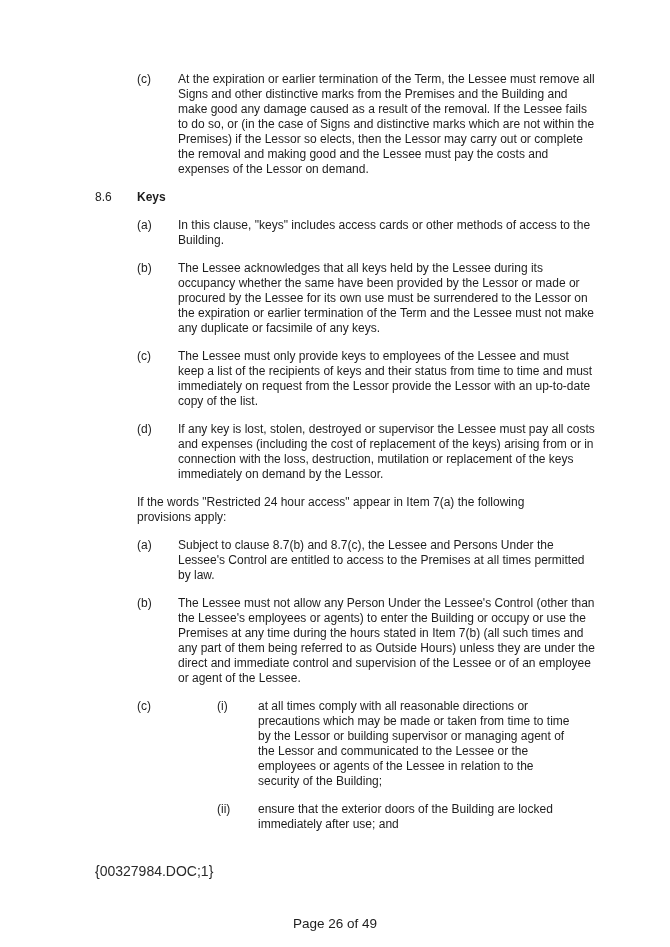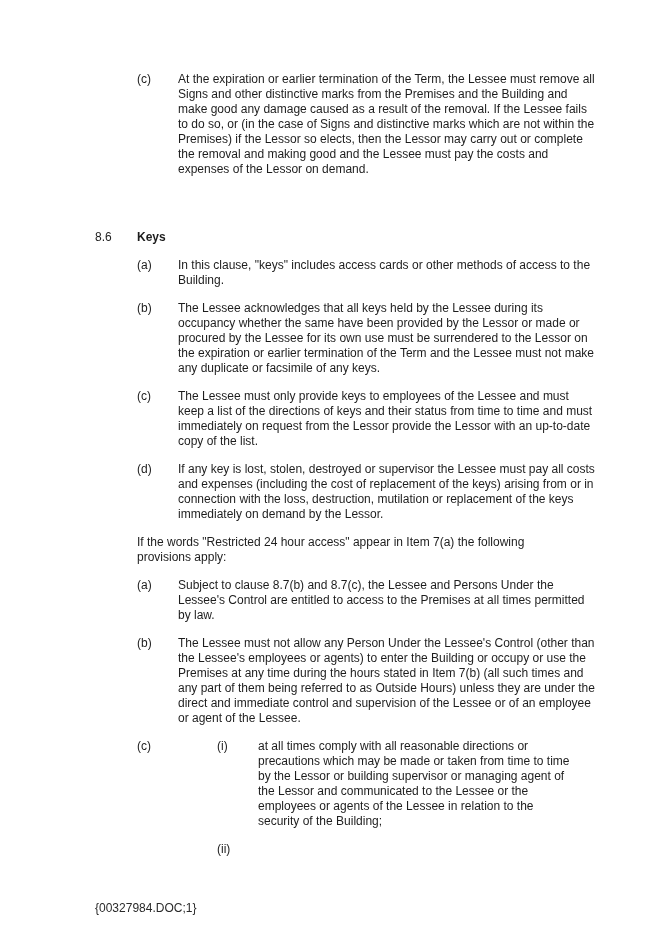--- a/index.html
+++ b/index.html
@@ -3,28 +3,28 @@
 <meta charset="utf-8">
 <style>
   html,body{margin:0;padding:0;background:#ffffff;}
   .page{
     position:relative;width:670px;height:947px;background:#ffffff;
     color:#1d1d1d;font-family:"Liberation Sans",sans-serif;
     font-size:12px;line-height:15px;overflow:hidden;
   }
   .content{position:absolute;top:72px;left:0;right:0;}
   .heading{margin:0 0 13px 95px;}
-  .heading .num{display:inline-block;width:42px;font-weight:400;margin-top:40px;}
+  .heading .num{display:inline-block;width:42px;font-weight:400;}
   .heading .title{font-weight:700;}
   .item{position:relative;margin:0 0 13px 137px;padding-left:41px;width:418px;}
   .item > .label{position:absolute;left:0;top:0;}
   .intro{margin:0 0 13px 137px;width:430px;}
   .subitem{position:relative;margin:13px 0 0 39px;padding-left:41px;width:318px;}
   .subitem > .label{position:absolute;left:0;top:0;}
-  .doc-ref{position:absolute;left:95px;top:903px;font-size:12px;line-height:10px;color:#2a2a2a;}
+  .doc-ref{position:absolute;left:95px;top:866px;font-size:14px;line-height:10px;color:#2a2a2a;}
   .page-num{position:absolute;left:0;top:916px;width:670px;text-align:center;font-size:13.5px;line-height:16px;}
 </style>
 </head>
 <body>
 
 <div class="page">
   <div class="content">
 
     <div class="item">
       <span class="label">(c)</span>
@@ -40,21 +40,21 @@
       <div class="text">In this clause, "keys" includes access cards or other methods of access to the Building.</div>
     </div>
 
     <div class="item">
       <span class="label">(b)</span>
       <div class="text">The Lessee acknowledges that all keys held by the Lessee during its occupancy whether the same have been provided by the Lessor or made or procured by the Lessee for its own use must be surrendered to the Lessor on the expiration or earlier termination of the Term and the Lessee must not make any duplicate or facsimile of any keys.</div>
     </div>
 
     <div class="item">
       <span class="label">(c)</span>
-      <div class="text">The Lessee must only provide keys to employees of the Lessee and must keep a list of the directions of keys and their status from time to time and must immediately on request from the Lessor provide the Lessor with an up-to-date copy of the list.</div>
+      <div class="text">The Lessee must only provide keys to employees of the Lessee and must keep a list of the recipients of keys and their status from time to time and must immediately on request from the Lessor provide the Lessor with an up-to-date copy of the list.</div>
     </div>
 
     <div class="item">
       <span class="label">(d)</span>
       <div class="text">If any key is lost, stolen, destroyed or supervisor the Lessee must pay all costs and expenses (including the cost of replacement of the keys) arising from or in connection with the loss, destruction, mutilation or replacement of the keys immediately on demand by the Lessor.</div>
     </div>
 
 
     <div class="intro">If the words "Restricted 24 hour access" appear in Item 7(a) the following provisions apply:</div>
 
@@ -69,19 +69,21 @@
     </div>
 
     <div class="item">
       <span class="label">(c)</span>
       <div class="subitem">
         <span class="label">(i)</span>
         <div class="text">at all times comply with all reasonable directions or precautions which may be made or taken from time to time by the Lessor or building supervisor or managing agent of the Lessor and communicated to the Lessee or the employees or agents of the Lessee in relation to the security of the Building;</div>
       </div>
       <div class="subitem">
         <span class="label">(ii)</span>
+        <div class="text">ensure that the exterior doors of the Building are locked immediately after use; and</div>
       </div>
     </div>
 
   </div>
 
   <div class="doc-ref">{00327984.DOC;1}</div>
+  <div class="page-num">Page 26 of 49</div>
 </div>
 
 </body></html>

